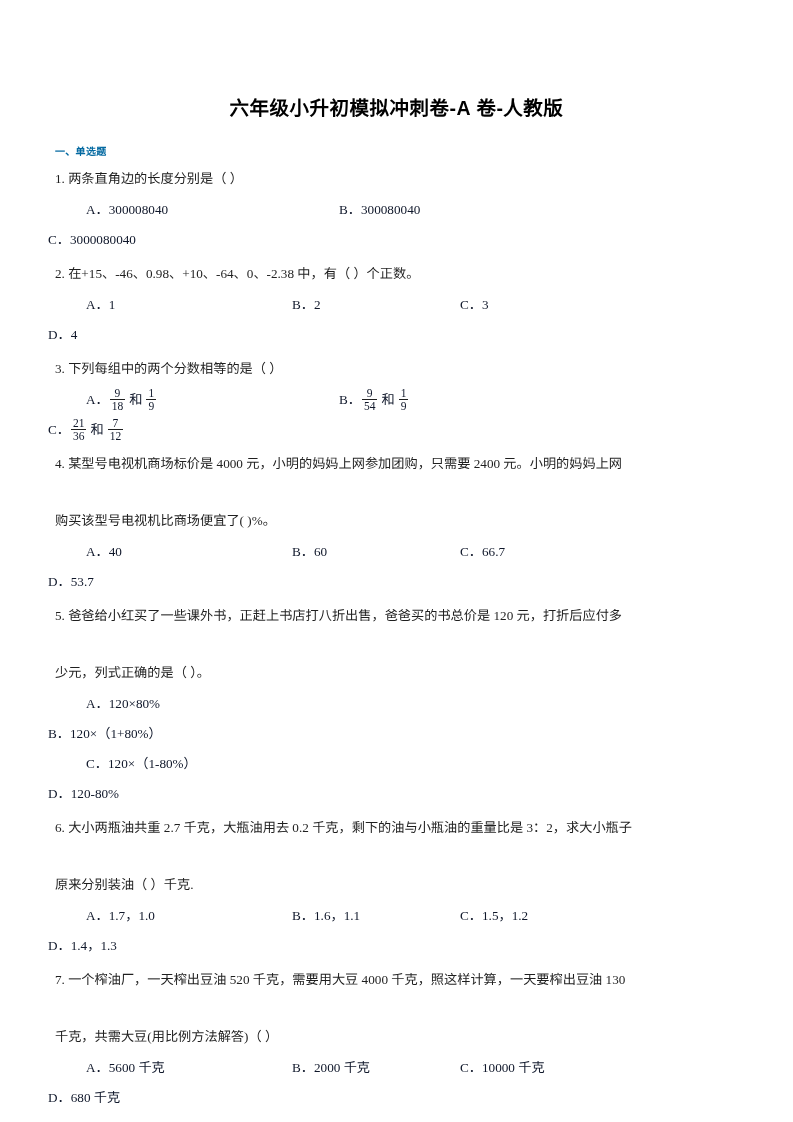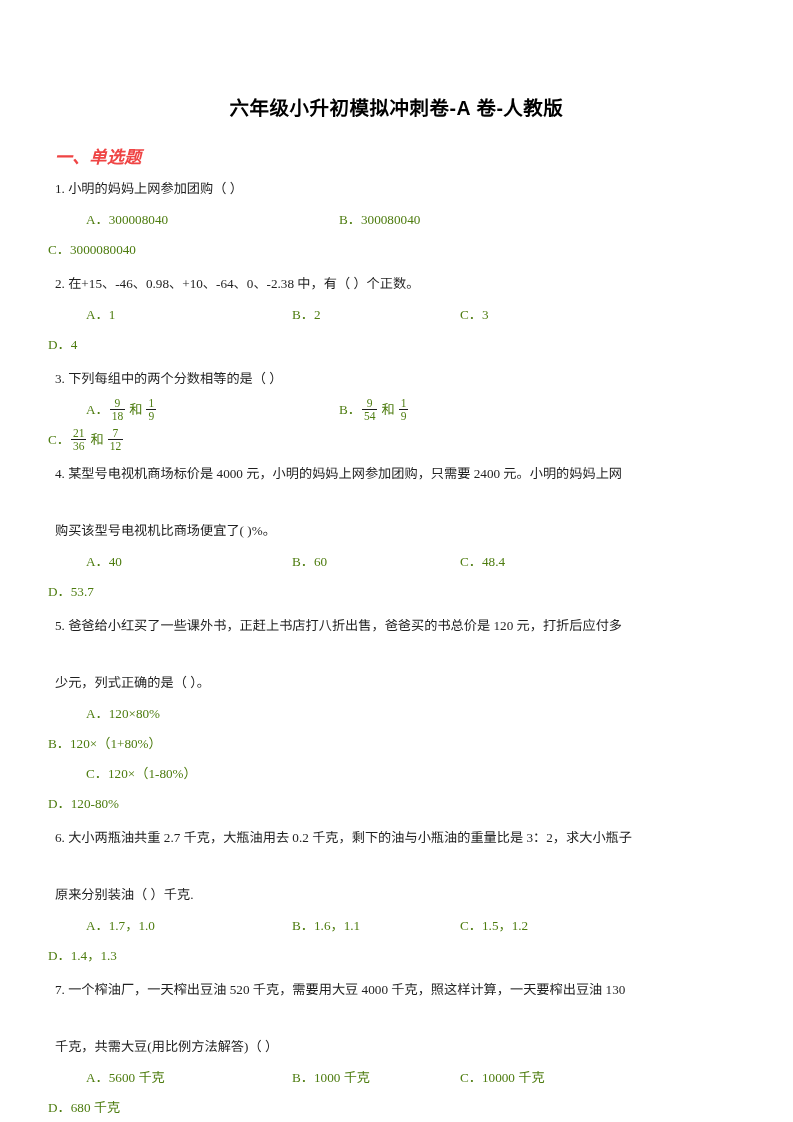--- a/index.html
+++ b/index.html
@@ -34,24 +34,23 @@
     font-size: 19.5px;
     letter-spacing: 0.5px;
     color: #000;
   }
 
   
   .section-heading {
     margin: 22px 0 6px 7px;
     font-family: "Liberation Sans", "DejaVu Sans", sans-serif;
     font-weight: 700;
-    font-size: 17px;
-    color: #ef4444;
+    font-size: 10px;
+    color: #0369a1;
     letter-spacing: 0.3px;
-    font-style: italic;
   }
 
   
   .question {
     margin: 0 0 2px 0;
   }
   .q-stem {
     margin: 0 0 1px 7px;
     font-size: 13.2px;
     line-height: 30px;
@@ -65,21 +64,21 @@
     margin-left: 7px;
     margin-top: 27px;
   }
 
   
   .options {
     margin: 0 0 4px 0;
     position: relative;
     font-size: 13.2px;
     line-height: 30px;
-    color: #4d7c0f;
+    color: #0f172a;
   }
   .opt {
     display: inline-block;
     vertical-align: top;
     white-space: nowrap;
   }
   
   .options.cols4 .opt { width: 168px; }
   .options.cols4 .opt:first-child { padding-left: 38px; width: 206px; }
   
@@ -118,21 +117,21 @@
 </head>
 <body>
 
 <div class="page">
 
   <h1 class="doc-title">六年级小升初模拟冲刺卷-A 卷-人教版</h1>
 
   <div class="section-heading">一、单选题</div>
 
   <div class="question">
-    <p class="q-stem"><span class="qnum">1.</span> <span>小明的妈妈上网参加团购（      ）</span></p>
+    <p class="q-stem"><span class="qnum">1.</span> <span>两条直角边的长度分别是（      ）</span></p>
     <div class="options cols3">
       <span class="opt"><span>A．</span><span>300008040</span></span><span class="opt"><span>B．</span><span>300080040</span></span><span class="opt"><span>C．</span><span>3000080040</span></span>
     </div>
   </div>
 
   <div class="question">
     <p class="q-stem"><span class="qnum">2.</span> <span>在+15、-46、0.98、+10、-64、0、-2.38 中，有（      ）个正数。</span></p>
     <div class="options cols4">
       <span class="opt"><span>A．</span><span>1</span></span><span class="opt"><span>B．</span><span>2</span></span><span class="opt"><span>C．</span><span>3</span></span><span class="opt"><span>D．</span><span>4</span></span>
     </div>
@@ -142,21 +141,21 @@
     <p class="q-stem"><span class="qnum">3.</span> <span>下列每组中的两个分数相等的是（      ）</span></p>
     <div class="options cols3">
       <span class="opt"><span>A．</span><span class="frac"><span class="num">9</span><span class="den">18</span></span><span class="frac-he">和</span><span class="frac"><span class="num">1</span><span class="den">9</span></span></span><span class="opt"><span>B．</span><span class="frac"><span class="num">9</span><span class="den">54</span></span><span class="frac-he">和</span><span class="frac"><span class="num">1</span><span class="den">9</span></span></span><span class="opt"><span>C．</span><span class="frac"><span class="num">21</span><span class="den">36</span></span><span class="frac-he">和</span><span class="frac"><span class="num">7</span><span class="den">12</span></span></span>
     </div>
   </div>
 
   <div class="question">
     <p class="q-stem"><span class="qnum">4.</span> <span>某型号电视机商场标价是 4000 元，小明的妈妈上网参加团购，只需要 2400 元。小明的妈妈上网</span></p>
     <p class="q-stem q-stem-cont">购买该型号电视机比商场便宜了(      )%。</p>
     <div class="options cols4">
-      <span class="opt"><span>A．</span><span>40</span></span><span class="opt"><span>B．</span><span>60</span></span><span class="opt"><span>C．</span><span>48.4</span></span><span class="opt"><span>D．</span><span>53.7</span></span>
+      <span class="opt"><span>A．</span><span>40</span></span><span class="opt"><span>B．</span><span>60</span></span><span class="opt"><span>C．</span><span>66.7</span></span><span class="opt"><span>D．</span><span>53.7</span></span>
     </div>
   </div>
 
   <div class="question">
     <p class="q-stem"><span class="qnum">5.</span> <span>爸爸给小红买了一些课外书，正赶上书店打八折出售，爸爸买的书总价是 120 元，打折后应付多</span></p>
     <p class="q-stem q-stem-cont">少元，列式正确的是（      ）。</p>
     <div class="options grid2">
       <div class="optrow"><span class="opt"><span>A．</span><span>120×80%</span></span><span class="opt"><span>B．</span><span>120×（1+80%）</span></span></div>
       <div class="optrow"><span class="opt"><span>C．</span><span>120×（1-80%）</span></span><span class="opt"><span>D．</span><span>120-80%</span></span></div>
     </div>
@@ -167,21 +166,21 @@
     <p class="q-stem q-stem-cont">原来分别装油（      ）千克.</p>
     <div class="options cols4">
       <span class="opt"><span>A．</span><span>1.7，1.0</span></span><span class="opt"><span>B．</span><span>1.6，1.1</span></span><span class="opt"><span>C．</span><span>1.5，1.2</span></span><span class="opt"><span>D．</span><span>1.4，1.3</span></span>
     </div>
   </div>
 
   <div class="question">
     <p class="q-stem"><span class="qnum">7.</span> <span>一个榨油厂，一天榨出豆油 520 千克，需要用大豆 4000 千克，照这样计算，一天要榨出豆油 130</span></p>
     <p class="q-stem q-stem-cont">千克，共需大豆(用比例方法解答)（      ）</p>
     <div class="options cols4">
-      <span class="opt"><span>A．</span><span>5600 千克</span></span><span class="opt"><span>B．</span><span>1000 千克</span></span><span class="opt"><span>C．</span><span>10000 千克</span></span><span class="opt"><span>D．</span><span>680 千克</span></span>
+      <span class="opt"><span>A．</span><span>5600 千克</span></span><span class="opt"><span>B．</span><span>2000 千克</span></span><span class="opt"><span>C．</span><span>10000 千克</span></span><span class="opt"><span>D．</span><span>680 千克</span></span>
     </div>
   </div>
 
   <div class="question">
     <div class="options cols4">
       <span class="opt"><span>A．</span><span>7</span></span><span class="opt"><span>B．</span><span>8</span></span><span class="opt"><span>C．</span><span>6</span></span><span class="opt"><span>D．</span><span>13</span></span>
     </div>
   </div>
 
   <div class="question">

